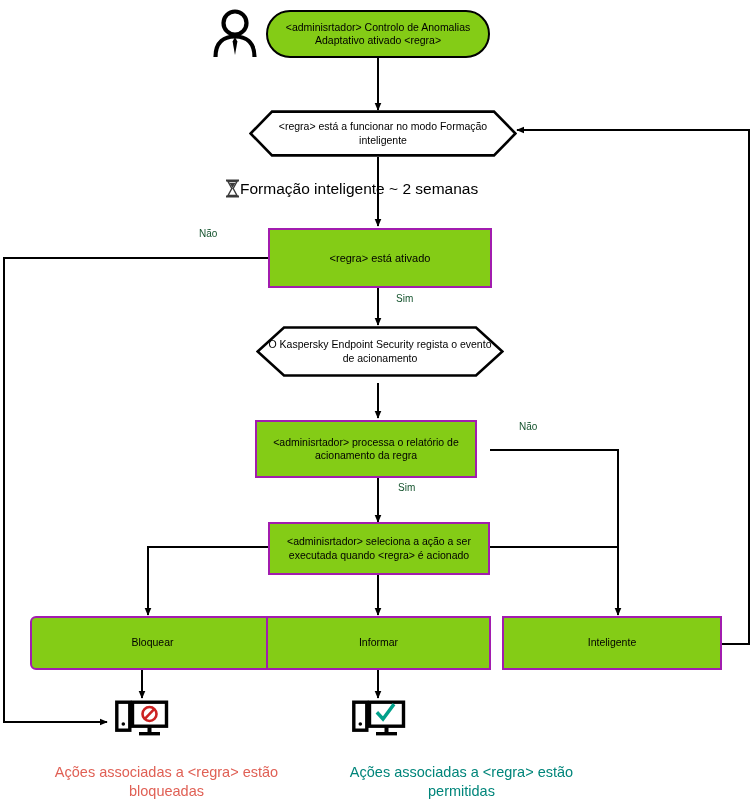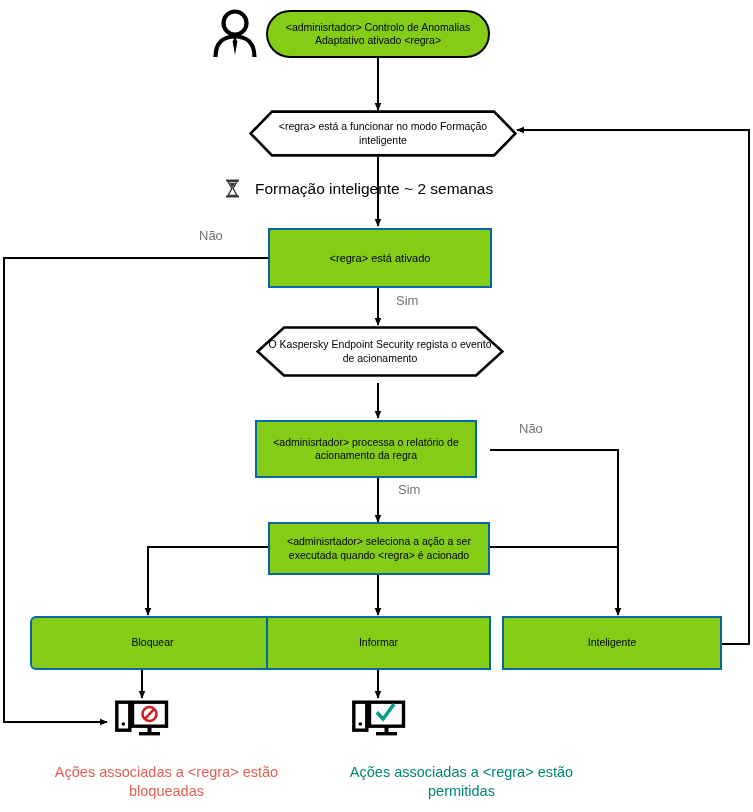--- a/index.html
+++ b/index.html
@@ -32,21 +32,21 @@
   .node {
     position: absolute;
     box-sizing: border-box;
     display: flex;
     align-items: center;
     justify-content: center;
     text-align: center;
     background: #84cc16;
   }
   .rect {
-    border: 2px solid #0369a1;
+    border: 2px solid #a21caf;
   }
   .node .txt {
     display: block;
     line-height: 1.28;
     padding: 0 6px;
   }
 
   
   .stadium {
     border: 2.4px solid #000000;
@@ -69,31 +69,31 @@
 
   
   .t-small  { font-size: 10.5px; }
   .t-mid    { font-size: 11px; }
   .t-note   { font-size: 15.5px; }
   .t-cap    { font-size: 14.5px; line-height: 1.3; }
 
   
   .branch {
     position: absolute;
-    font-size: 13px;
-    color: #737373;
+    font-size: 10px;
+    color: #14532d;
     white-space: nowrap;
   }
 
   
   .note {
     position: absolute;
     display: flex;
     align-items: center;
-    gap: 15px;
+    gap: 0;
     white-space: nowrap;
   }
 
   
   .caption {
     position: absolute;
     text-align: center;
     white-space: pre-line;
     padding-left: 24px;
   }

